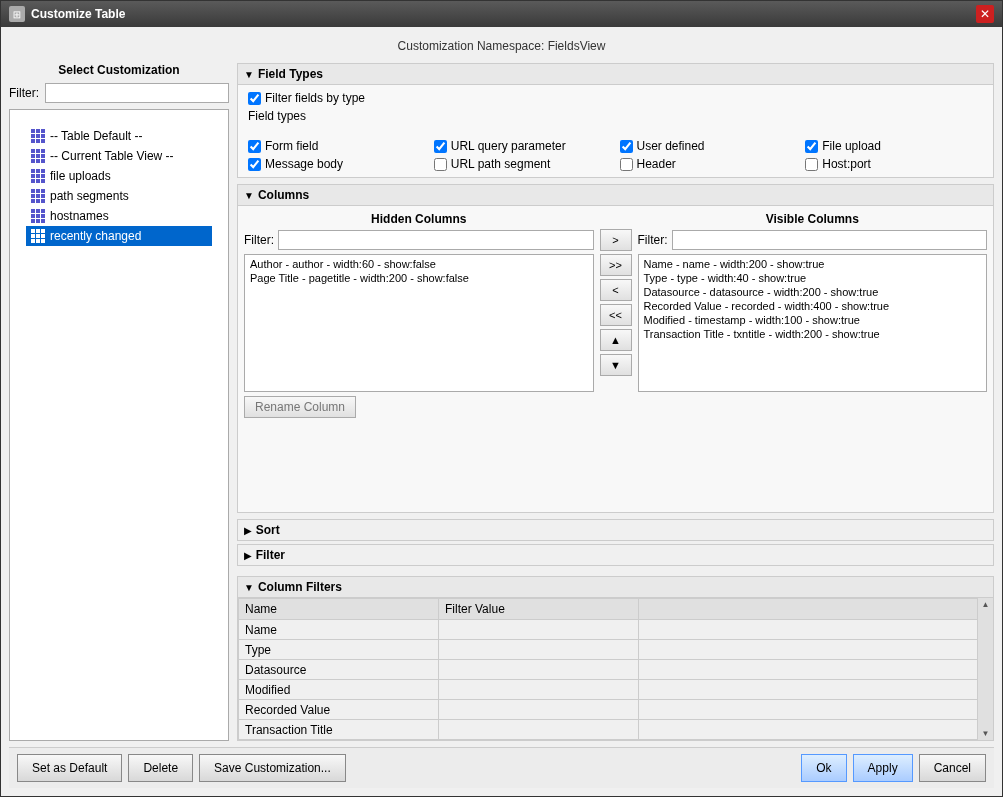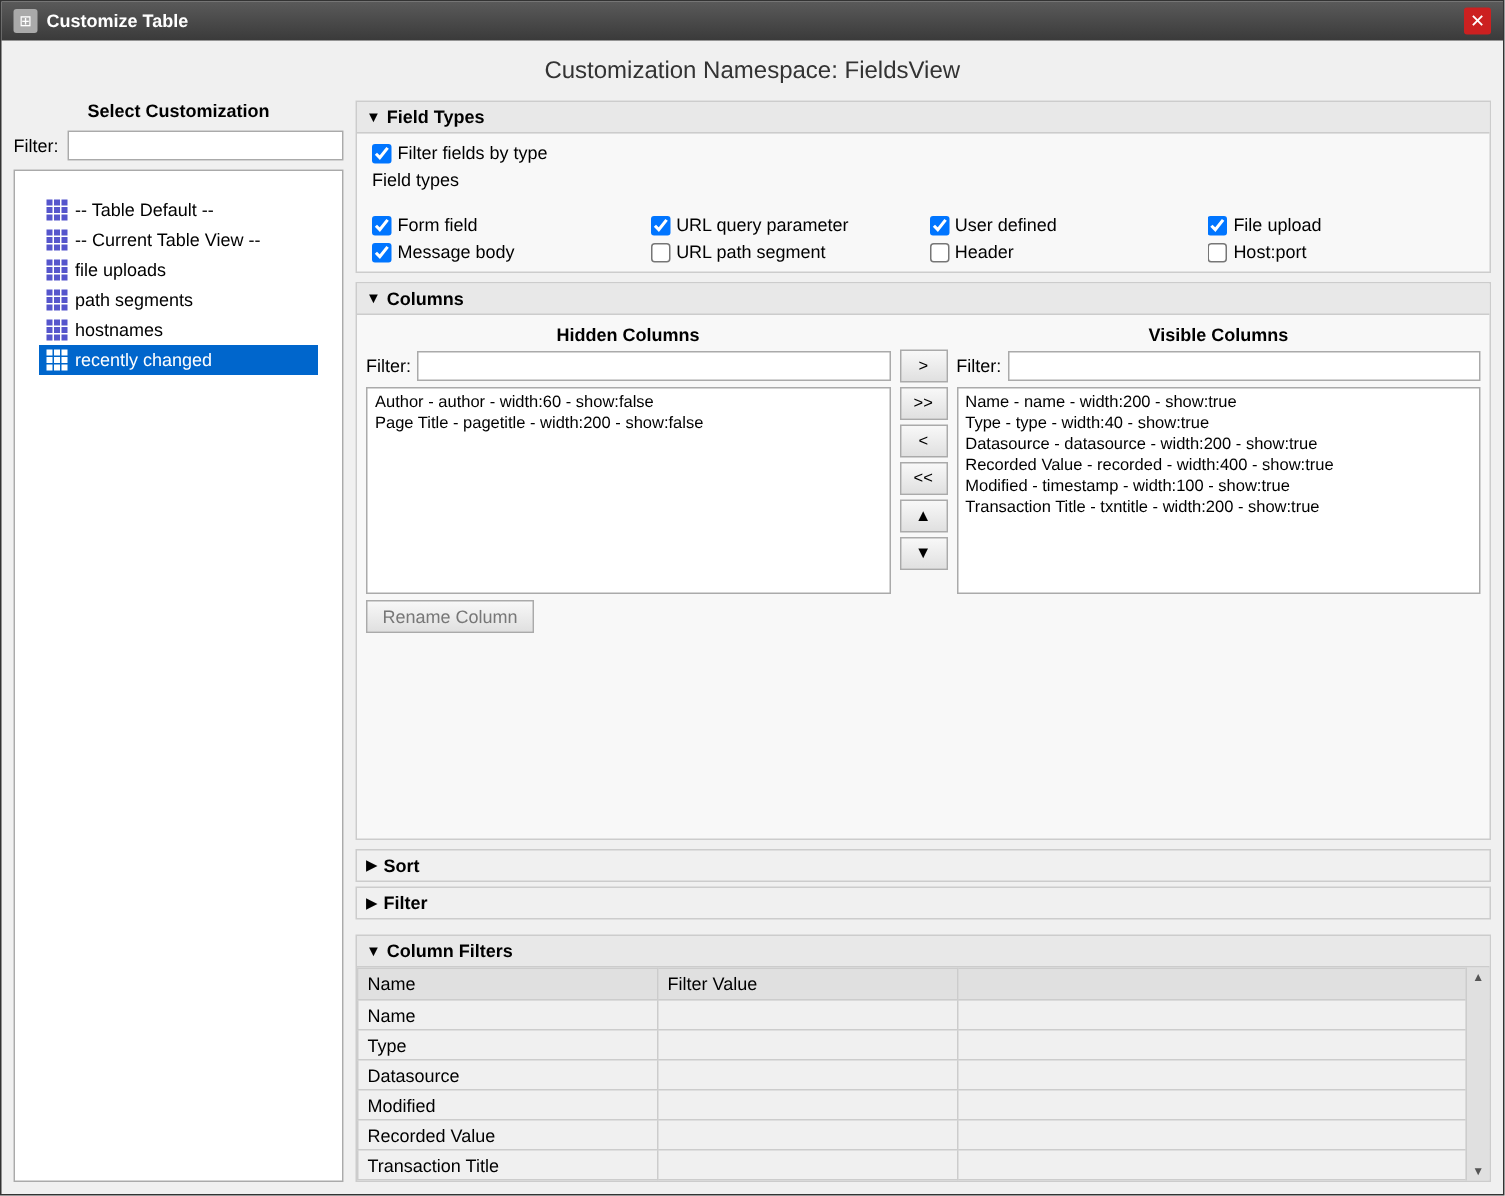--- a/index.html
+++ b/index.html
@@ -4,21 +4,21 @@
   <style>
     * { box-sizing: border-box; margin: 0; padding: 0; font-family: Arial, sans-serif; font-size: 12px; }
     body { background: #6d6d6d; display: flex; align-items: center; justify-content: center; width: 1003px; height: 797px; overflow: hidden; }
     .window { width: 1003px; height: 797px; background: #f0f0f0; border: 1px solid #333; display: flex; flex-direction: column; }
     .title-bar { background: linear-gradient(to bottom, #5a5a5a, #3a3a3a); color: white; padding: 4px 8px; display: flex; align-items: center; justify-content: space-between; height: 26px; flex-shrink: 0; }
     .title-bar-left { display: flex; align-items: center; gap: 6px; }
     .title-icon { width: 16px; height: 16px; background: #aaa; border-radius: 2px; display: flex; align-items: center; justify-content: center; font-size: 10px; }
     .title-text { font-size: 12px; font-weight: bold; }
     .title-close { width: 18px; height: 18px; background: #cc2020; border-radius: 2px; display: flex; align-items: center; justify-content: center; color: white; font-size: 12px; cursor: pointer; }
     .window-body { display: flex; flex-direction: column; flex: 1; padding: 8px; gap: 6px; }
-    .namespace-label { text-align: center; font-size: 16px; color: #333; padding: 4px; }
+    .namespace-label { text-align: center; font-size: 12px; color: #333; padding: 4px; }
     .main-area { display: flex; flex: 1; gap: 8px; justify-content: space-between; }
     .left-panel { width: 220px; flex-shrink: 0; display: flex; flex-direction: column; }
     .left-panel-title { text-align: center; font-weight: bold; margin-bottom: 6px; }
     .filter-row { display: flex; align-items: center; gap: 6px; margin-bottom: 6px; }
     .filter-label { font-size: 12px; }
     .filter-input { flex: 1; border: 1px solid #aaa; padding: 2px 4px; height: 20px; background: white; }
     .tree-list { border: 1px solid #aaa; flex: 1; background: white; overflow-y: auto; padding: 16px; }
     .tree-item { display: flex; align-items: center; gap: 4px; padding: 2px 4px; cursor: pointer; }
     .tree-item.selected { background: #0066cc; color: white; }
     .tree-item-icon { width: 16px; height: 16px; flex-shrink: 0; display: flex; align-items: center; justify-content: center; }
@@ -360,14 +360,26 @@
             <div style="position:absolute;right:0;top:0;bottom:0;width:16px;background:#e0e0e0;border-left:1px solid #ccc;display:flex;flex-direction:column;align-items:center;">
               <div style="font-size:8px;margin-top:2px;color:#555;">▲</div>
               <div style="flex:1;"></div>
               <div style="font-size:8px;margin-bottom:2px;color:#555;">▼</div>
             </div>
           </div>
         </div>
       </div>
     </div>
 
+    <div class="bottom-bar">
+      <div class="bottom-left">
+        <button class="btn">Set as Default</button>
+        <button class="btn">Delete</button>
+        <button class="btn">Save Customization...</button>
+      </div>
+      <div class="bottom-right">
+        <button class="btn btn-blue">Ok</button>
+        <button class="btn btn-apply">Apply</button>
+        <button class="btn">Cancel</button>
+      </div>
+    </div>
   </div>
 </div>
 
 </body></html>

